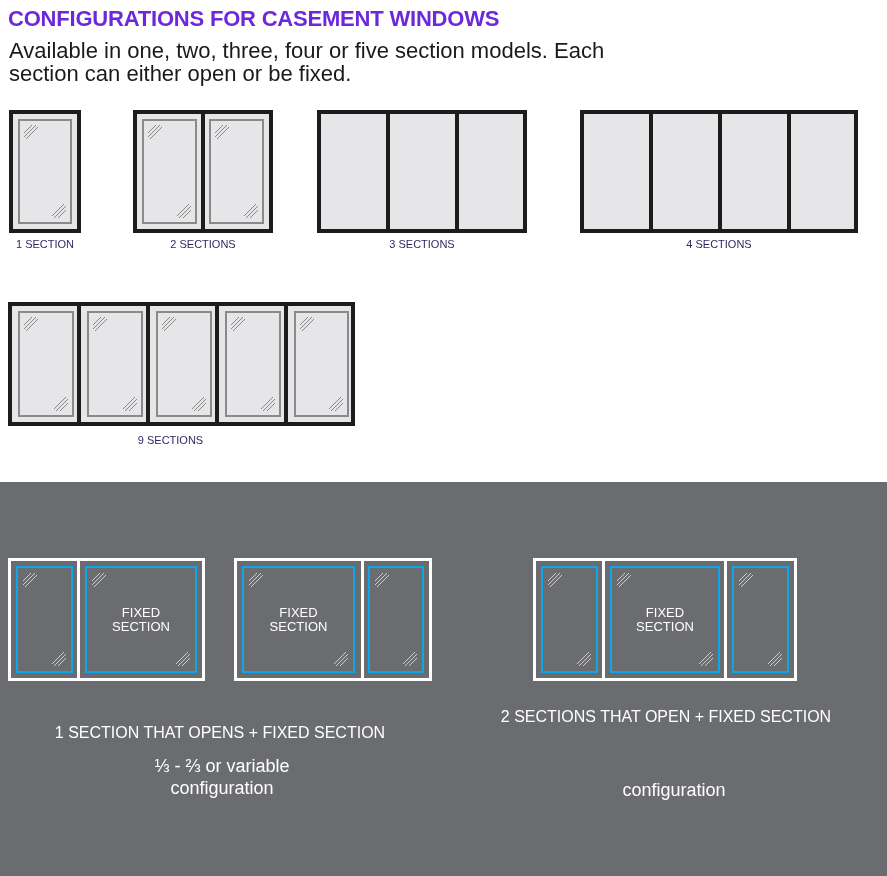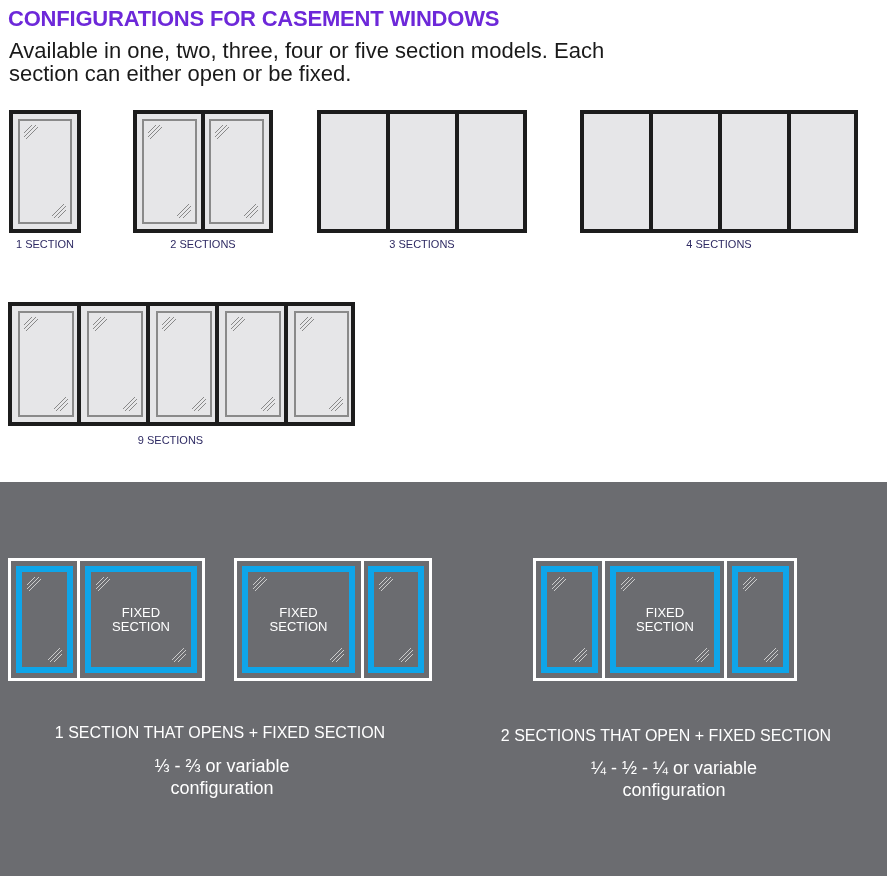--- a/index.html
+++ b/index.html
@@ -26,21 +26,21 @@
   .label {
     position: absolute; font-size: 11px; color: #2e2a63;
     text-align: center; white-space: nowrap;
   }
   .dark-panel {
     position: absolute; left: 0; top: 482px; width: 887px; height: 394px;
     background: #6b6c70;
   }
   .wframe { position: absolute; box-sizing: border-box; border: 3px solid #ffffff; }
   .wsplit { position: absolute; background: #ffffff; width: 3px; }
-  .wsash { position: absolute; box-sizing: border-box; border: 6px solid #0ea5e9; }
+  .wsash { position: absolute; box-sizing: border-box; border: 2px solid #0ea5e9; }
   .fixed-text {
     position: absolute; color: #ffffff; font-size: 13px; line-height: 14px;
     text-align: center; width: 100%; left: 0; top: 50%; transform: translateY(-50%);
   }
   .cap {
     position: absolute; color: #ffffff; font-size: 16px; text-align: center; white-space: nowrap;
   }
   .sub {
     position: absolute; color: #ffffff; font-size: 18px; line-height: 22px; text-align: center;
   }
@@ -275,15 +275,15 @@
           <line x1="3" y1="15" x2="15" y2="3" stroke="#ccc"></line>
           <line x1="5" y1="17" x2="17" y2="5" stroke="#ccc"></line>
           <line x1="9" y1="17" x2="17" y2="9" stroke="#ccc"></line>
         </svg>
     </div>
   </div>
 
   <div class="cap" style="left:20px;top:242px;width:400px;">1 SECTION THAT OPENS + FIXED SECTION</div>
   <div class="sub" style="left:32px;top:273px;width:380px;"><span>⅓ - ⅔ or variable</span><br><span>configuration</span></div>
 
-  <div class="cap" style="left:466px;top:245px;width:400px;">2 SECTIONS THAT OPEN + FIXED SECTION</div>
-  <div class="sub" style="left:484px;top:275px;width:380px;"><span>¼ - ½ - ¼ or variable</span><br><span>configuration</span></div>
+  <div class="cap" style="left:466px;top:226px;width:400px;">2 SECTIONS THAT OPEN + FIXED SECTION</div>
+  <div class="sub" style="left:484px;top:275px;width:380px;"><br><span>configuration</span></div>
 </div>
 
 </body></html>

